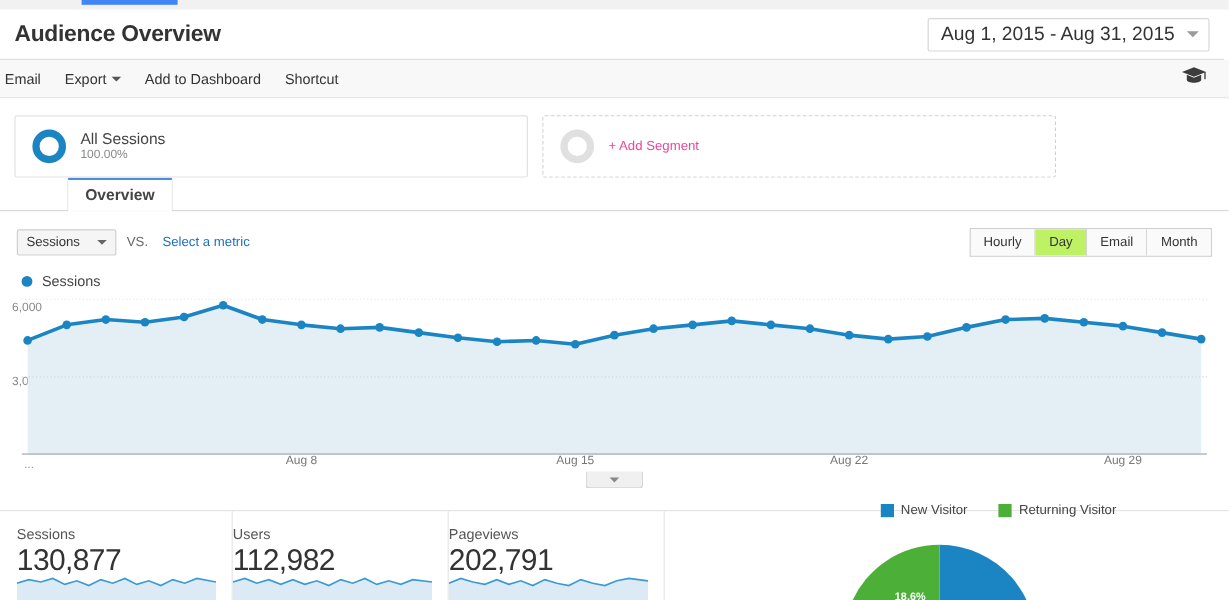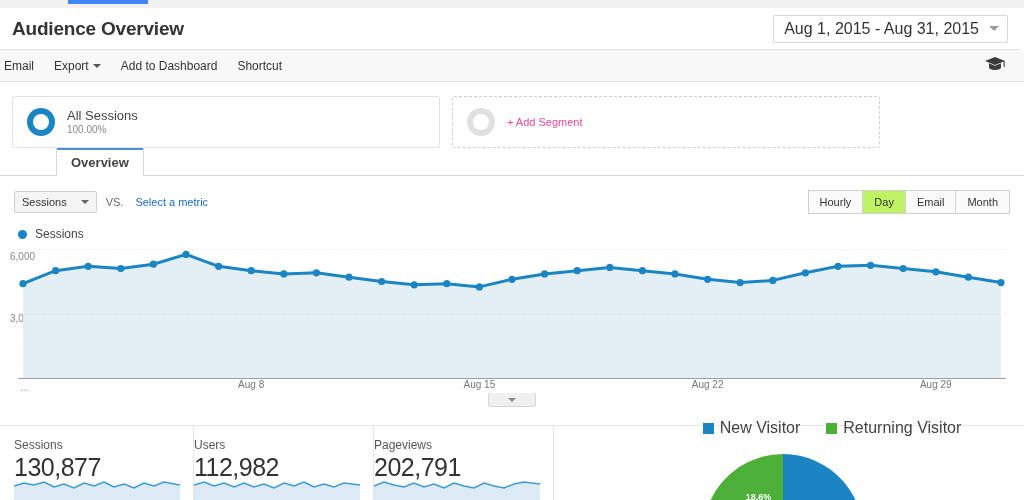--- a/index.html
+++ b/index.html
@@ -130,21 +130,21 @@
   .stat-card { width:180px; border-right:1px solid #e6e6e6; padding-right:14px; position:relative; }
   .stat-label { font-size:12px; color:#555; padding-top:12px; }
   .stat-value { font-size:25px; color:#333; font-weight:normal; letter-spacing:-0.5px; line-height:30px; }
   .spark { position:absolute; bottom:0; left:0; width:166px; height:24px; }
 
   
   .pie-section { position:absolute; top:415px; left:640px; width:384px; height:85px; }
   .pie-legend { display:flex; justify-content:center; gap:26px; padding-top:4px; }
   .pl-item { display:flex; align-items:center; gap:6px; }
   .pl-swatch { width:11px; height:11px; }
-  .pl-text { font-size:16px; color:#444; }
+  .pl-text { font-size:11px; color:#444; }
   .pie-wrap { position:absolute; top:24px; left:48px; width:190px; height:190px; }
   .pie-pct { position:absolute; font-size:9px; color:#fff; font-weight:bold; }
 </style>
 </head>
 <body>
 
 <div class="app">
 
   <div class="top-strip">
     <div class="top-strip-active"></div>

